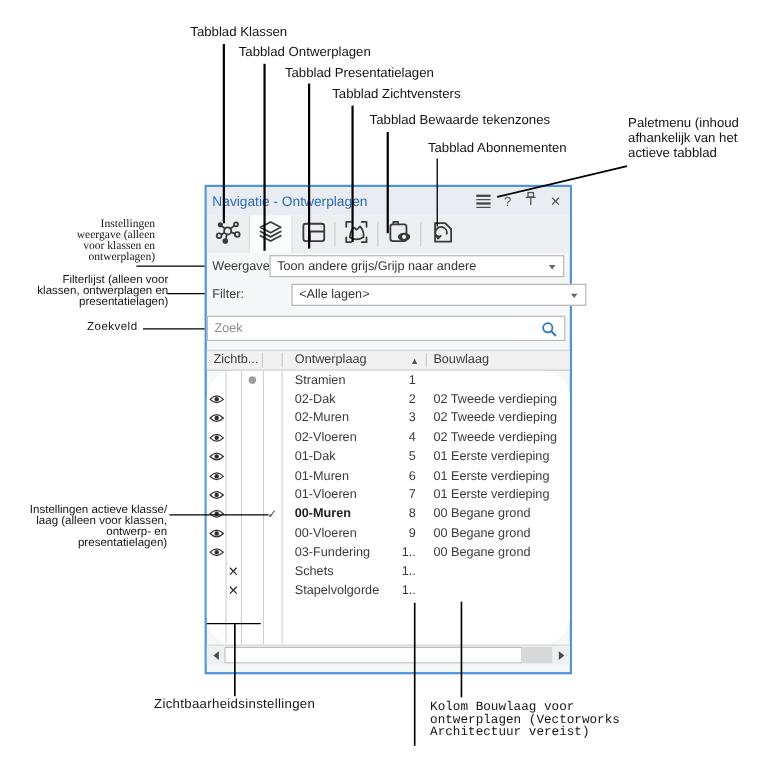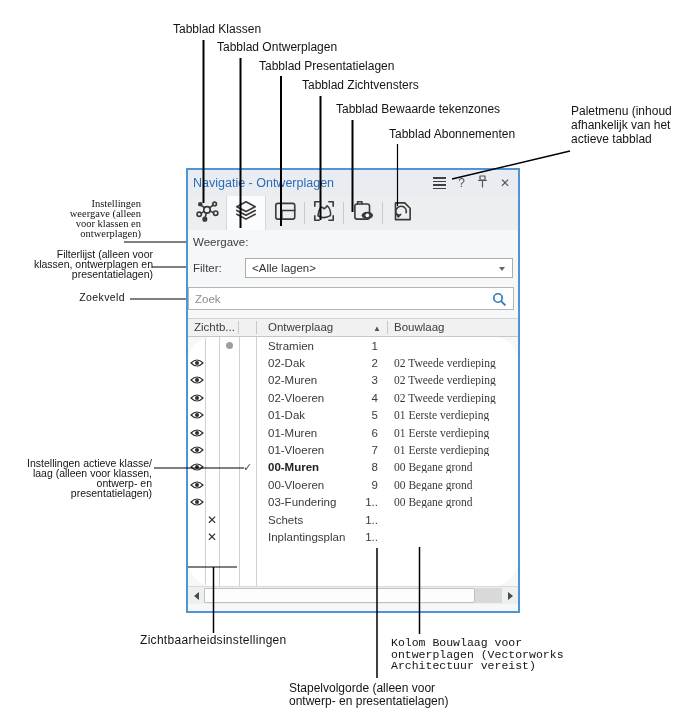--- a/index.html
+++ b/index.html
@@ -66,21 +66,21 @@
 
   .list{position:absolute;left:0;top:167px;width:330px;height:249px;background:#fff;overflow:hidden;border-radius:25px;}
   .v-sep{position:absolute;top:0;bottom:0;width:1px;background:#d0d0d0;}
   .row{display:flex;height:17.4px;align-items:center;font-size:11.5px;color:#3a3a3a;position:relative;}
   .c-eye{width:17px;display:flex;justify-content:center;}
   .c-x{width:14px;text-align:center;font-size:12px;color:#2b2b2b;}
   .c-dot{width:20px;display:flex;justify-content:center;}
   .c-check{width:17px;text-align:center;color:#4a4a4a;font-size:11px;}
   .c-name{width:102px;padding-left:12px;box-sizing:border-box;white-space:nowrap;overflow:hidden;}
   .c-num{width:20px;text-align:right;white-space:nowrap;}
-  .c-story{flex:1;margin-left:16px;white-space:nowrap;overflow:hidden;font-family:Liberation Serif, serif;}
+  .c-story{flex:1;margin-left:16px;white-space:nowrap;overflow:hidden;}
   .row.active .c-name{font-weight:bold;color:#222;}
   .dot{width:7px;height:7px;border-radius:50%;background:#9e9e9e;}
 
   .hscroll{position:absolute;left:0;top:416px;width:330px;height:18px;background:#eef0f0;
            border-top:1px solid #d9d9d9;box-sizing:border-box;}
   .sbtn{position:absolute;top:0;width:16px;height:17px;display:flex;align-items:center;justify-content:center;}
   .tri-l{width:0;height:0;border-top:4px solid transparent;border-bottom:4px solid transparent;border-right:5px solid #4a4a4a;}
   .tri-r{width:0;height:0;border-top:4px solid transparent;border-bottom:4px solid transparent;border-left:5px solid #4a4a4a;}
   .thumb{position:absolute;left:16px;top:1px;width:271px;height:15px;background:#fdfdfd;
          border:1px solid #c0c0c0;box-sizing:border-box;border-radius:1px;}
@@ -108,22 +108,20 @@
 ontwerplagen)</div>
   <div class="ann small ann-filterlijst">Filterlijst (alleen voor
 klassen, ontwerplagen en
 presentatielagen)</div>
   <div class="ann small ann-zoekveld">Zoekveld</div>
   <div class="ann small ann-actieve">Instellingen actieve klasse/
 laag (alleen voor klassen,
 ontwerp- en
 presentatielagen)</div>
   <div class="ann ann-zichtbaarheid">Zichtbaarheidsinstellingen</div>
-  <div class="ann ann-stapel">Stapelvolgorde (alleen voor
-ontwerp- en presentatielagen)</div>
   <div class="ann ann-kolom">Kolom Bouwlaag voor
 ontwerplagen (Vectorworks
 Architectuur vereist)</div>
 
   <div class="palette">
 
     <div class="titlebar">
       <span class="title">Navigatie - Ontwerplagen</span>
       <div class="tb-icons">
         <span class="hamburger">
@@ -200,23 +198,27 @@
           <svg class="icon" width="26" height="26" viewBox="0 0 24 24">
             <path d="M6 20 V4.5 H14.5 L19.5 9.5 V20 Z"></path>
             <path d="M8.5 16.5 A4.8 4.8 0 1 1 15.8 13.5"></path>
             <path d="M7 14.5 L8.5 17.5 L10.8 15.2" fill="#3a3a3a"></path>
           </svg>
         </span>
       </div>
     </div>
 
     <span class="ctl-label" style="left:5px;top:66px;">Weergave:</span>
+    <div class="dropdown" style="top:62px;">
+      <span>Toon andere grijs/Grijp naar andere</span>
+      <span class="caret"></span>
+    </div>
 
     <span class="ctl-label" style="left:5px;top:92px;">Filter:</span>
-    <div class="dropdown" style="top:88px;">
+    <div class="dropdown" style="top:88px;margin-left:20px;">
       <span>&lt;Alle lagen&gt;</span>
       <span class="caret"></span>
     </div>
 
     <div class="searchbox">
       <input type="text" placeholder="Zoek" style="">
       <span class="mag">
         <svg width="15" height="15" viewBox="0 0 15 15">
           <circle cx="6" cy="6" r="4.2" fill="none" stroke="#2e75b6" stroke-width="1.6"></circle>
           <line x1="9.3" y1="9.3" x2="13.4" y2="13.4" stroke="#2e75b6" stroke-width="1.8"></line>
@@ -383,21 +385,21 @@
     <span class="c-check"></span>
     <span class="c-name">Schets</span>
     <span class="c-num">1..</span>
     <span class="c-story"></span>
   </div>
         <div class="row">
     <span class="c-eye"></span>
     <span class="c-x">✕</span>
     <span class="c-dot"></span>
     <span class="c-check"></span>
-    <span class="c-name">Inplantingsplan</span>
+    <span class="c-name">Stapelvolgorde</span>
     <span class="c-num">1..</span>
     <span class="c-story"></span>
   </div>
       </div>
 
     <div class="hscroll">
       <div class="sbtn" style="left:0;">
           <span class="tri-l"></span>
         </div>
       <div class="thumb"></div>

